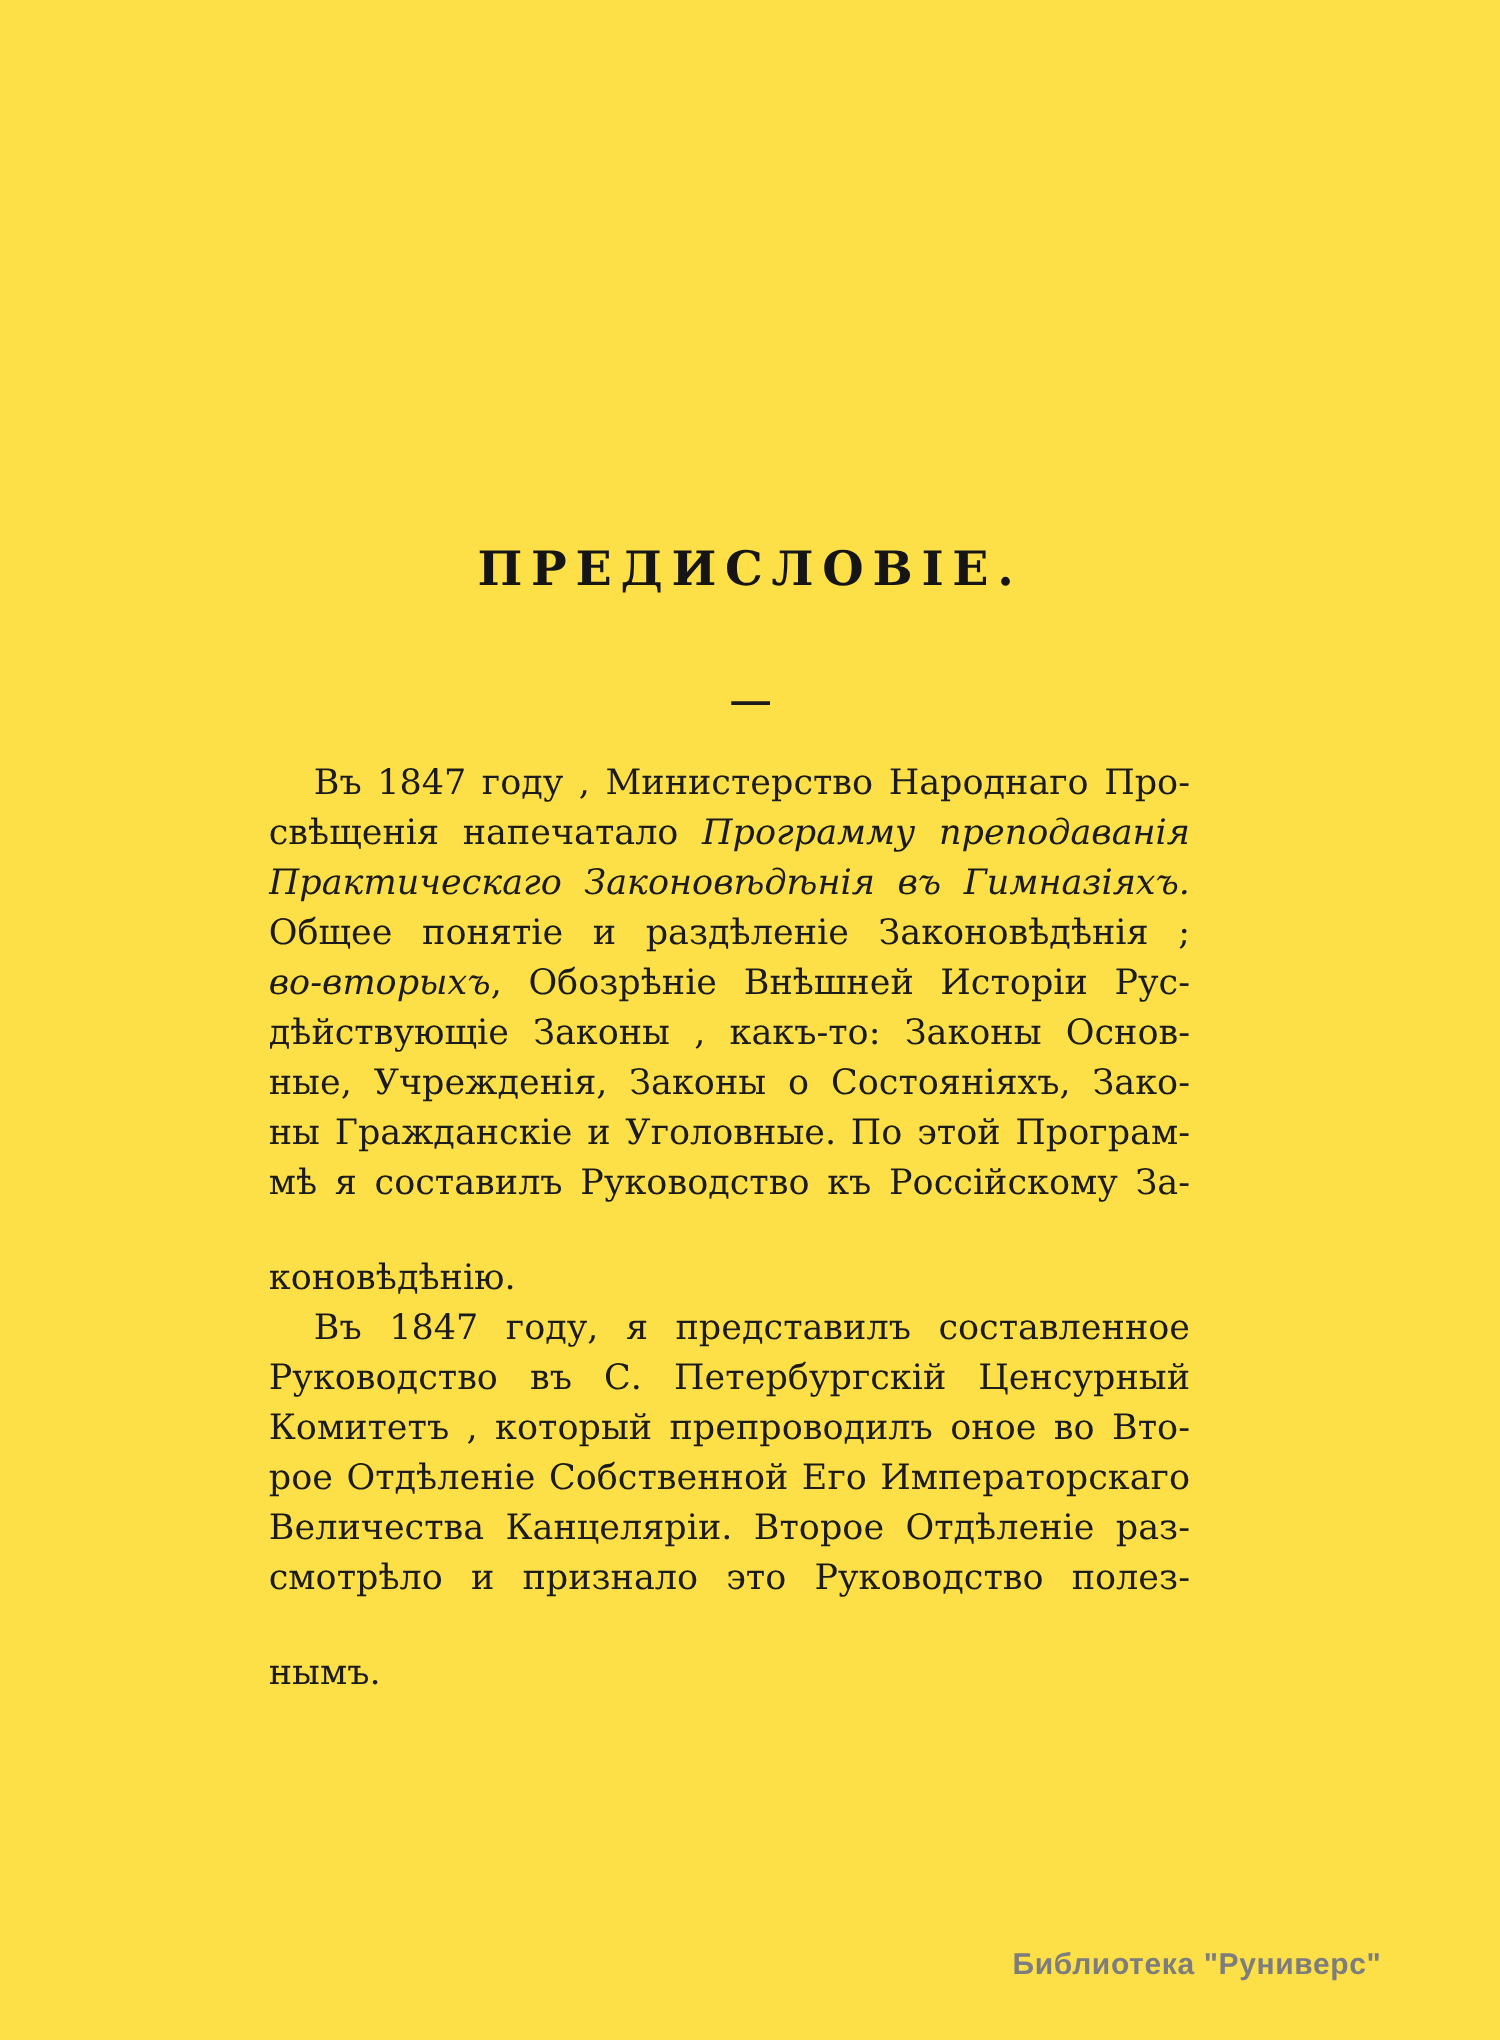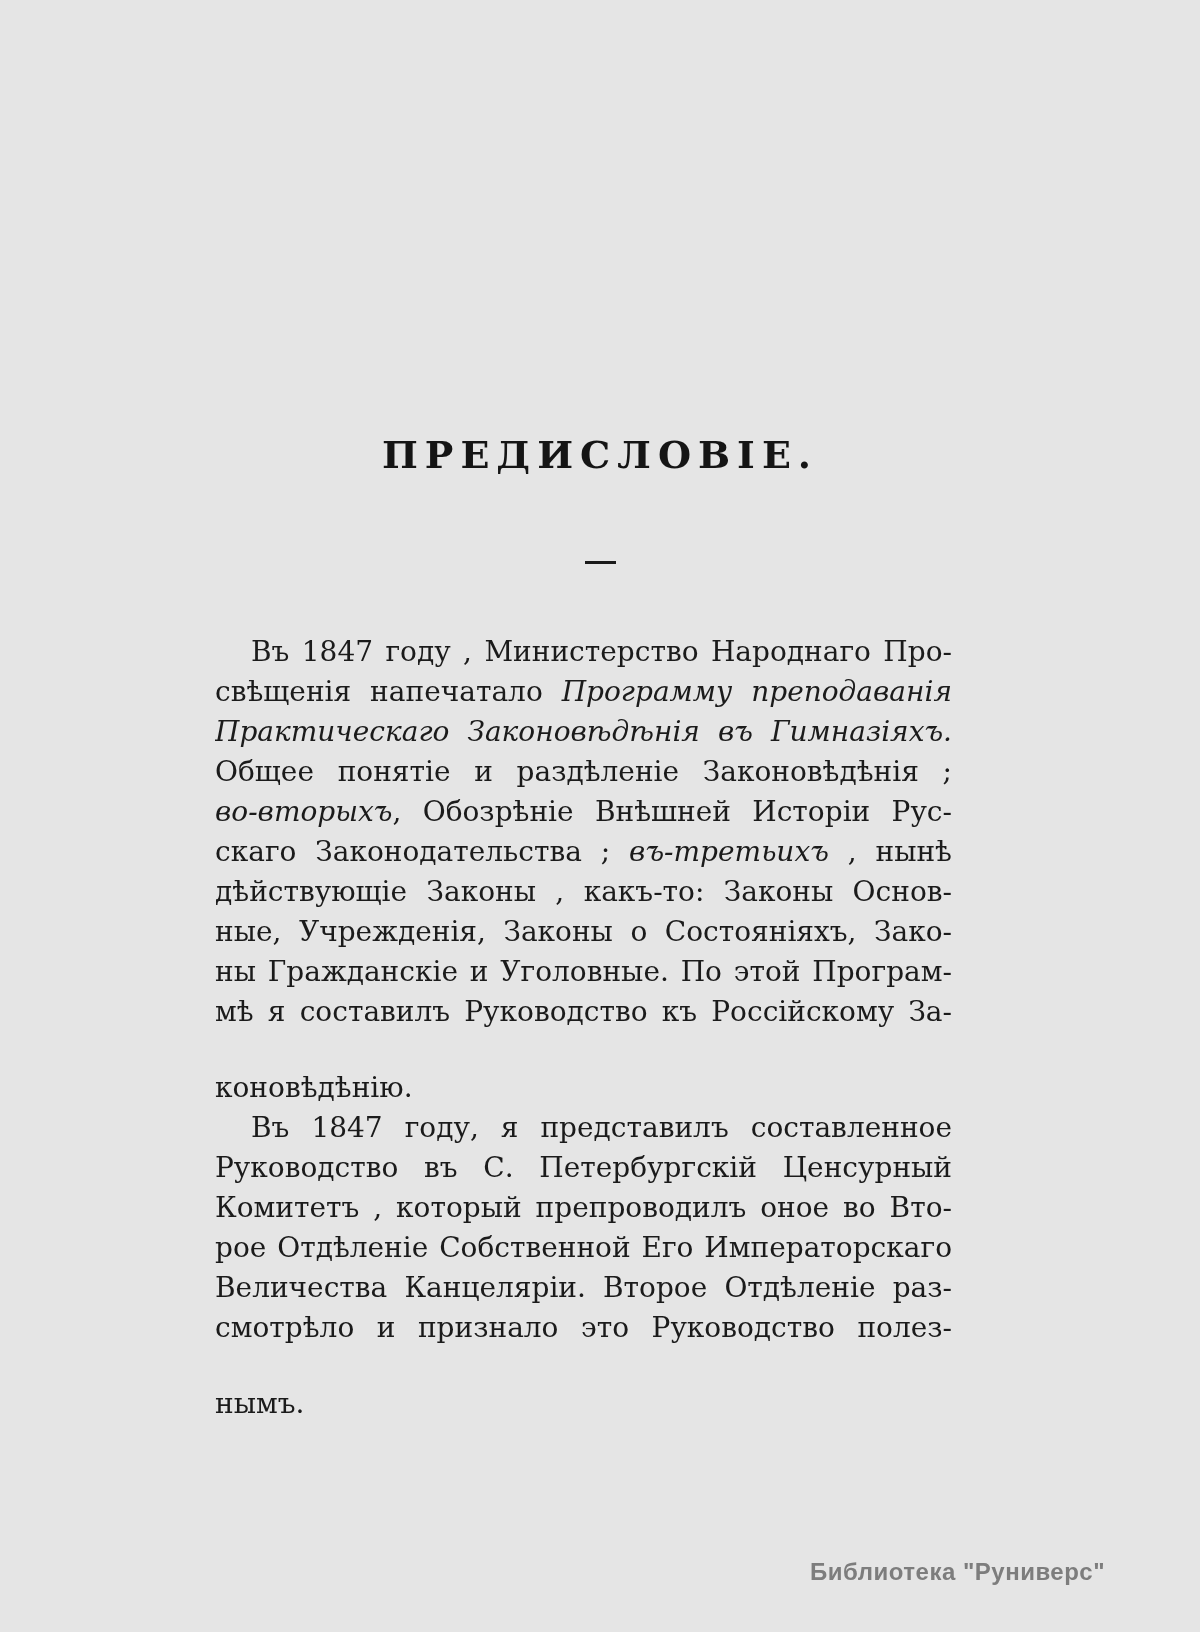--- a/index.html
+++ b/index.html
@@ -4,21 +4,21 @@
 <style>
   html, body {
     margin: 0;
     padding: 0;
     background: #ffffff;
   }
   .page {
     position: relative;
     width: 1200px;
     height: 1632px;
-    background: #e5e5e5;
+    background: #fde047;
     overflow: hidden;
   }
   .title {
     position: absolute;
     top: 432px;
     left: 0;
     width: 1200px;
     text-align: center;
     font-family: "DejaVu Serif", serif;
     font-weight: bold;
@@ -30,21 +30,21 @@
     position: absolute;
     top: 561px;
     left: 585px;
     width: 31px;
     height: 3px;
     background: #1a1a1a;
   }
   .textblock {
     position: absolute;
     left: 215px;
-    top: 632px;
+    top: 606px;
     width: 737px;
     color: #1b1b1b;
   }
   .paragraph {
     margin: 0;
   }
   .line {
     font-family: "DejaVu Serif", serif;
     font-size: 28px;
     line-height: 40px;
@@ -83,21 +83,20 @@
 <div class="page">
   <div class="title">ПРЕДИСЛОВІЕ.</div>
   <div class="divider"></div>
   <div class="textblock" style="color: rgb(27, 27, 27);">
       <div class="paragraph">
         <div class="line first"><span>Въ 1847 году , Министерство Народнаго Про-</span></div>
         <div class="line"><span>свѣщенія напечатало </span><span class="it">Программу преподаванія</span></div>
         <div class="line"><span class="it">Практическаго Законовѣдѣнія въ Гимназіяхъ.</span></div>
         <div class="line"><span>Общее понятіе и раздѣленіе Законовѣдѣнія ;</span></div>
         <div class="line"><span class="it">во-вторыхъ</span><span>, Обозрѣніе Внѣшней Исторіи Рус-</span></div>
-        <div class="line"><span>скаго Законодательства ; </span><span class="it">въ-третьихъ</span><span> , нынѣ</span></div>
         <div class="line"><span>дѣйствующіе Законы , какъ-то: Законы Основ-</span></div>
         <div class="line"><span>ные, Учрежденія, Законы о Состояніяхъ, Зако-</span></div>
         <div class="line"><span>ны Гражданскіе и Уголовные. По этой Програм-</span></div>
         <div class="line"><span>мѣ я составилъ Руководство къ Россійскому За-</span></div>
         <div class="line last"><span>коновѣдѣнію.</span></div>
       </div>
       <div class="paragraph">
         <div class="line first"><span>Въ 1847 году, я представилъ составленное мною</span></div>
         <div class="line"><span>Руководство въ С. Петербургскій Ценсурный</span></div>
         <div class="line"><span>Комитетъ , который препроводилъ оное во Вто-</span></div>

